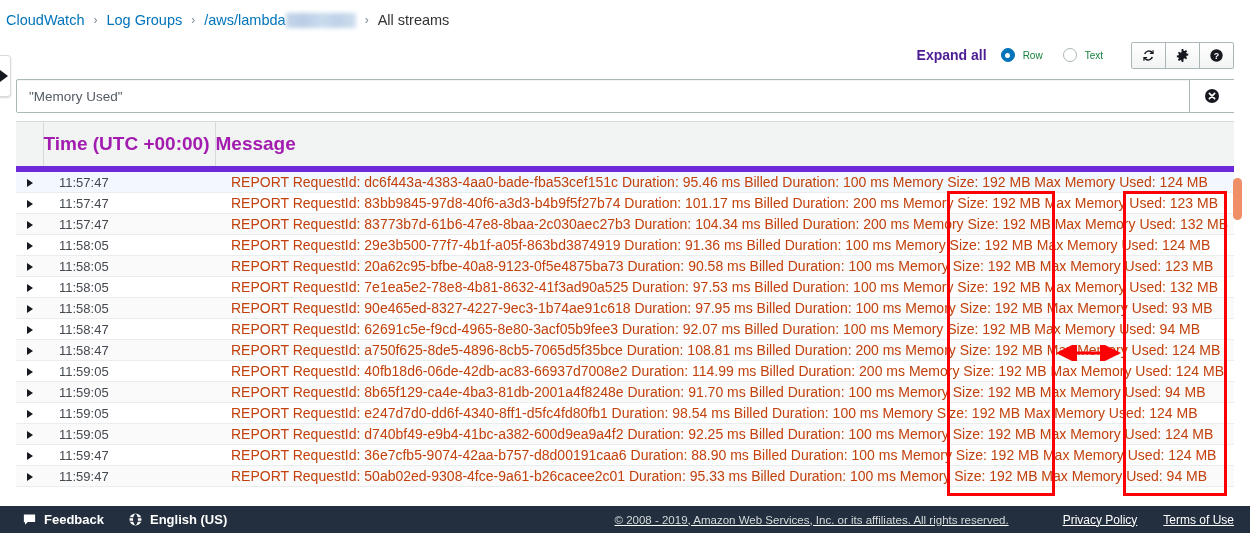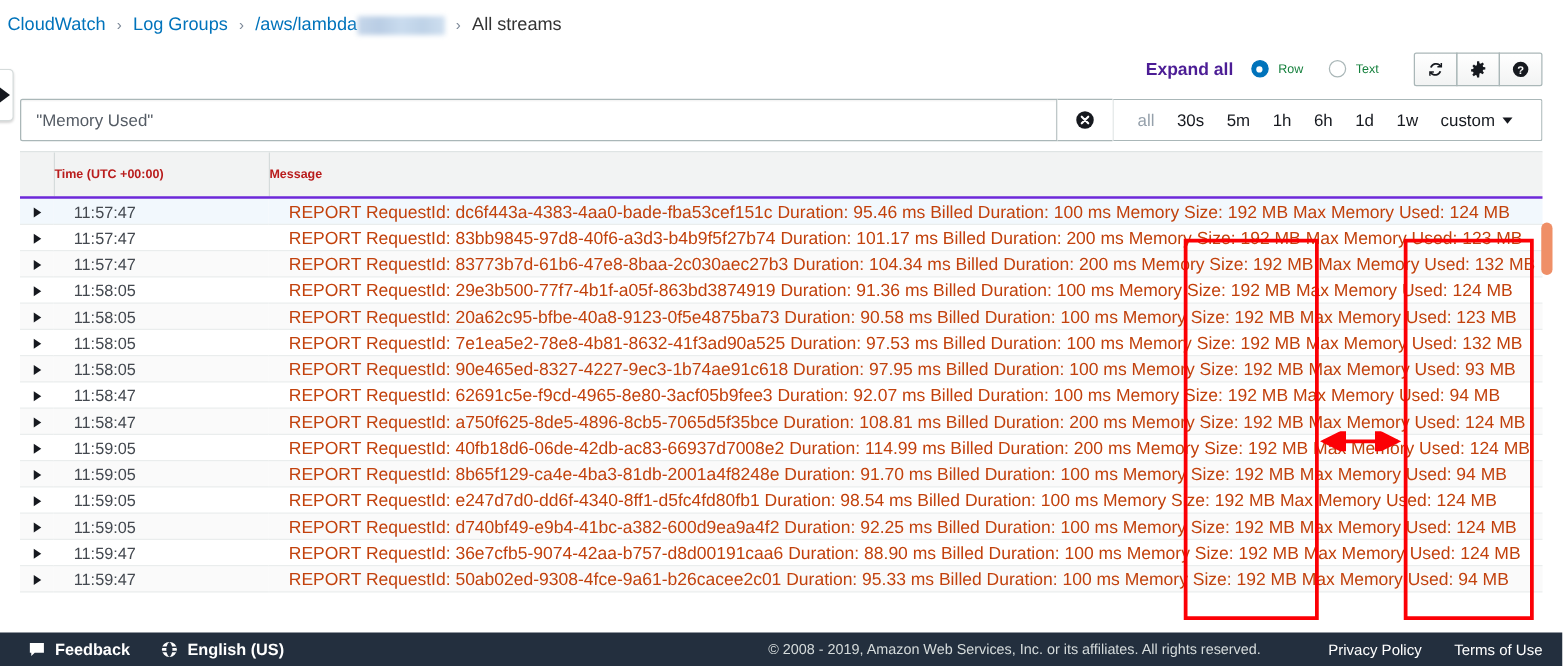--- a/index.html
+++ b/index.html
@@ -213,24 +213,24 @@
     position: relative;
     box-sizing: border-box;
   }
   table.logs {
     border-collapse: collapse;
     width: 100%;
     table-layout: fixed;
   }
   table.logs th {
     background: #f2f3f3;
-    border-bottom: 2px solid #6d28d9;
-    font-size: 10px;
+    border-bottom: 6px solid #6d28d9;
+    font-size: 19px;
     font-weight: bold;
-    color: #b91c1c;
+    color: #a21caf;
     text-align: left;
     padding: 11px 0;
     height: 36px;
     box-sizing: border-box;
   }
   th.col-caret { width: 27px; border-right: 1px solid #d5dbdb; }
   th.col-time  { width: 172px; padding-left: 16px; border-right: 1px solid #d5dbdb; }
   th.col-msg   { padding-left: 16px; }
   td.cell-caret {
     width: 27px;
@@ -322,20 +322,21 @@
     margin-right: 24px;
     cursor: pointer;
     font-weight: bold;
     font-size: 13px;
   }
   .footer-item svg { margin-right: 7px; display: block; }
   .footer-right {
     margin-left: auto;
     display: flex;
     align-items: center;
+    text-decoration: underline;
   }
   .copyright {
     color: #d5dbdb;
     font-size: 11.5px;
     margin-right: 28px;
     font-weight: normal;
   }
   .footer-link {
     color: #ffffff;
     font-size: 12px;
@@ -401,30 +402,20 @@
 
 <div class="search-row">
   <div class="search-box">
     <input class="search-input" type="text" value="&quot;Memory Used&quot;" style="">
   </div>
   <div class="clear-wrap">
     <svg width="16" height="16" viewBox="0 0 16 16">
       <circle cx="8" cy="8" r="7" fill="#16191f"></circle>
       <path d="M5.4 5.4l5.2 5.2M10.6 5.4l-5.2 5.2" stroke="#ffffff" stroke-width="1.7" stroke-linecap="round"></path>
     </svg>
-  </div>
-  <div class="range-box">
-    <span class="range-item muted">all</span>
-    <span class="range-item">30s</span>
-    <span class="range-item">5m</span>
-    <span class="range-item">1h</span>
-    <span class="range-item">6h</span>
-    <span class="range-item">1d</span>
-    <span class="range-item">1w</span>
-    <span class="range-item caret">custom</span>
   </div>
 </div>
 
 <div class="table-wrap">
   <table class="logs">
     <thead>
       <tr>
         <th class="col-caret"></th>
         <th class="col-time">Time (UTC +00:00)</th>
         <th class="col-msg">Message</th>

